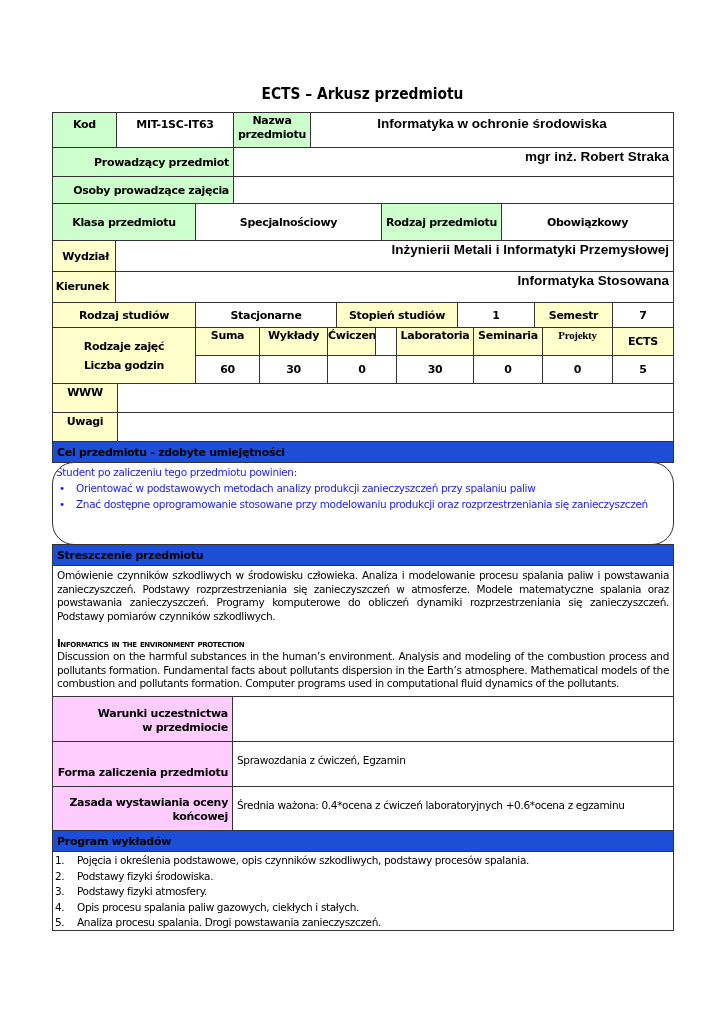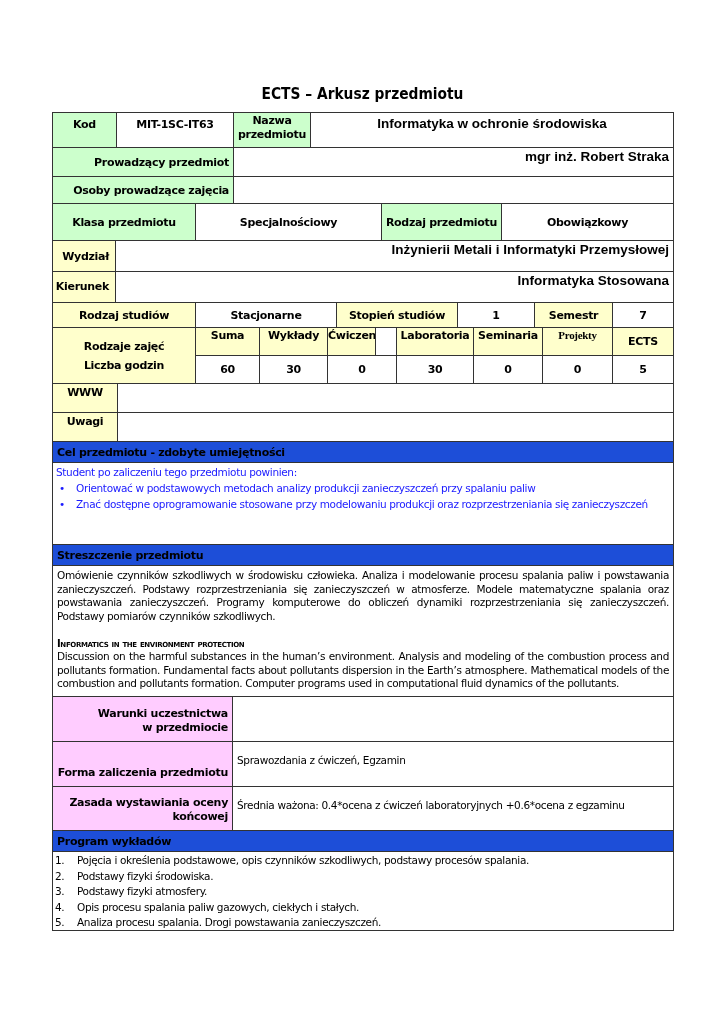--- a/index.html
+++ b/index.html
@@ -9,21 +9,21 @@
     .abs { position: absolute; border: 1px solid #333; overflow: hidden; }
     .green { background: #ccffcc; }
     .yellow { background: #ffffcc; }
     .cyan { background: #1d4ed8; }
     .pink { background: #ffccff; }
     .white { background: #ffffff; }
     .b { font-weight: bold; font-size: 11px; font-family: "DejaVu Sans", sans-serif; letter-spacing: -0.3px; }
     .c { display: flex; align-items: center; justify-content: center; text-align: center; }
     .big { font-family: "Liberation Sans", sans-serif; font-weight: bold; font-size: 14px; }
     .txt { font-size: 10.5px; font-family: "DejaVu Sans", sans-serif; letter-spacing: -0.35px; line-height: 13.5px; }
-    .blue { color: #1a1aff; }
+    .blue { color: #1a1aff; border-radius: 22px; }
     ul.goals { list-style: none; }
     ul.goals li { position: relative; padding-left: 20px; line-height: 16px; }
     ul.goals li::before { content: "•"; position: absolute; left: 3px; }
     ol.prog { list-style: none; }
     ol.prog li { position: relative; padding-left: 22px; line-height: 15.5px; }
     ol.prog li span.num { position: absolute; left: 0; }
     .just { text-align: justify; }
     .smallcaps { font-variant: small-caps; font-weight: bold; font-size: 10px; }
   </style>
 </head>

